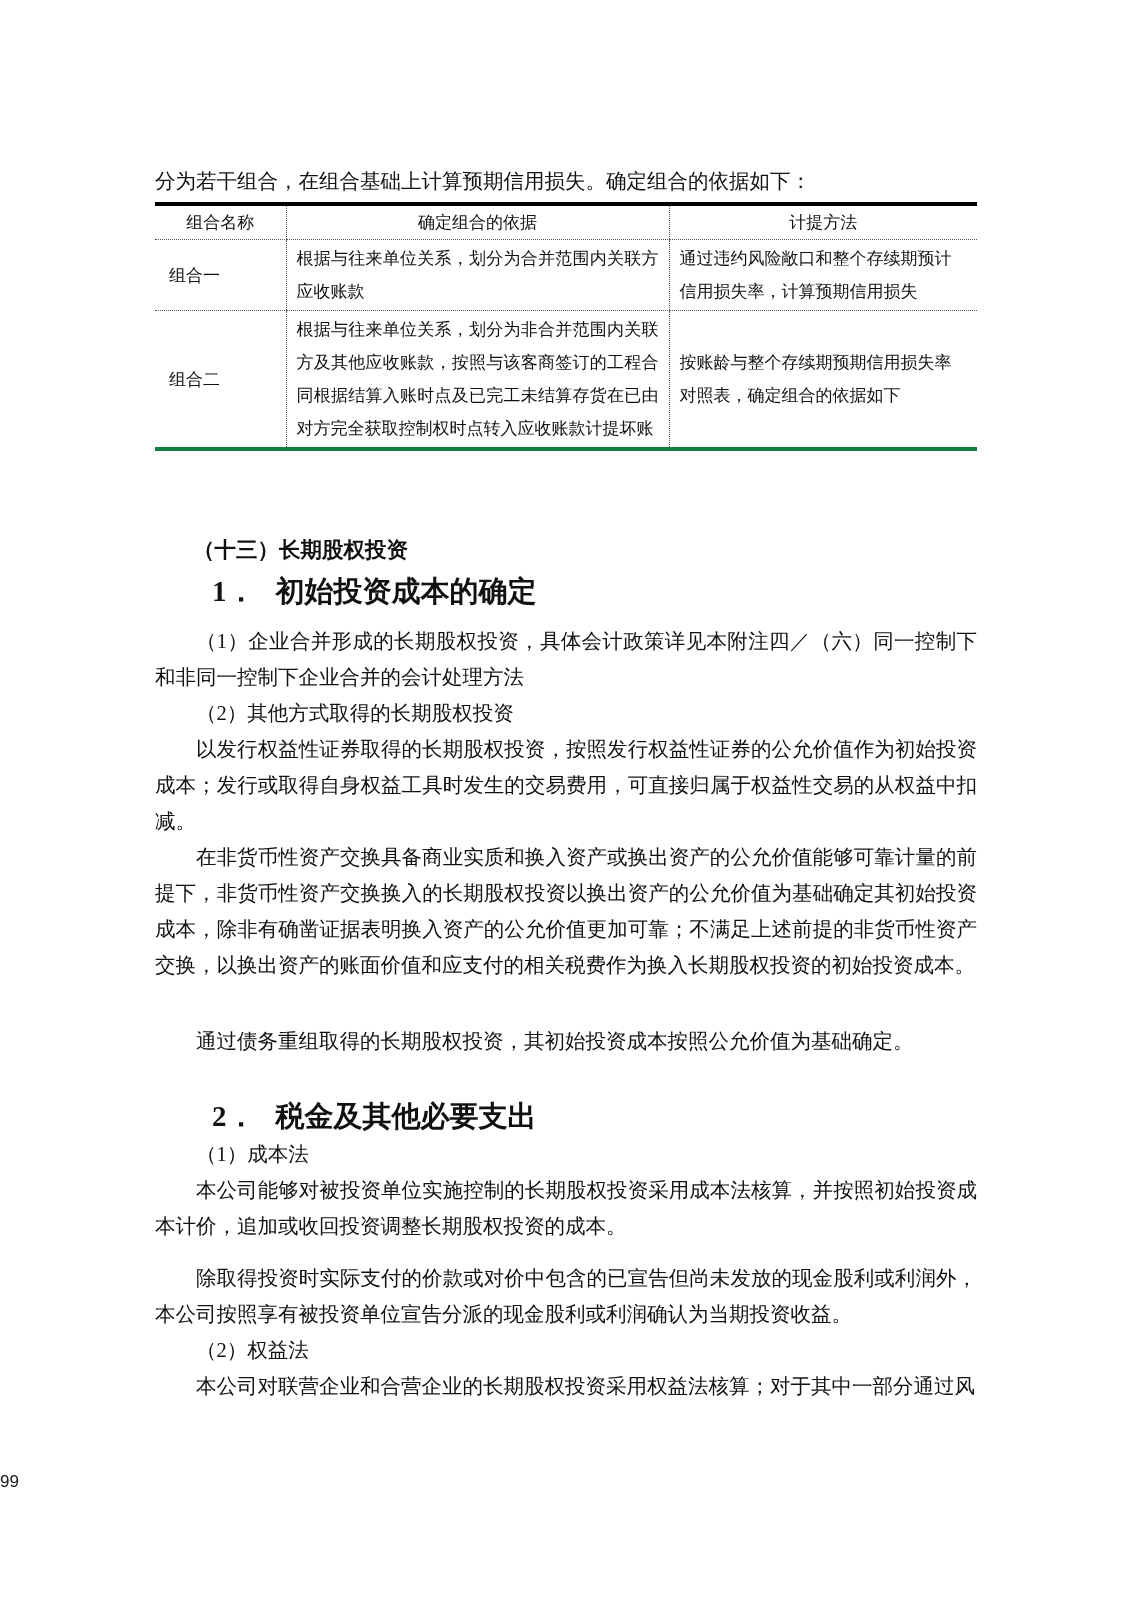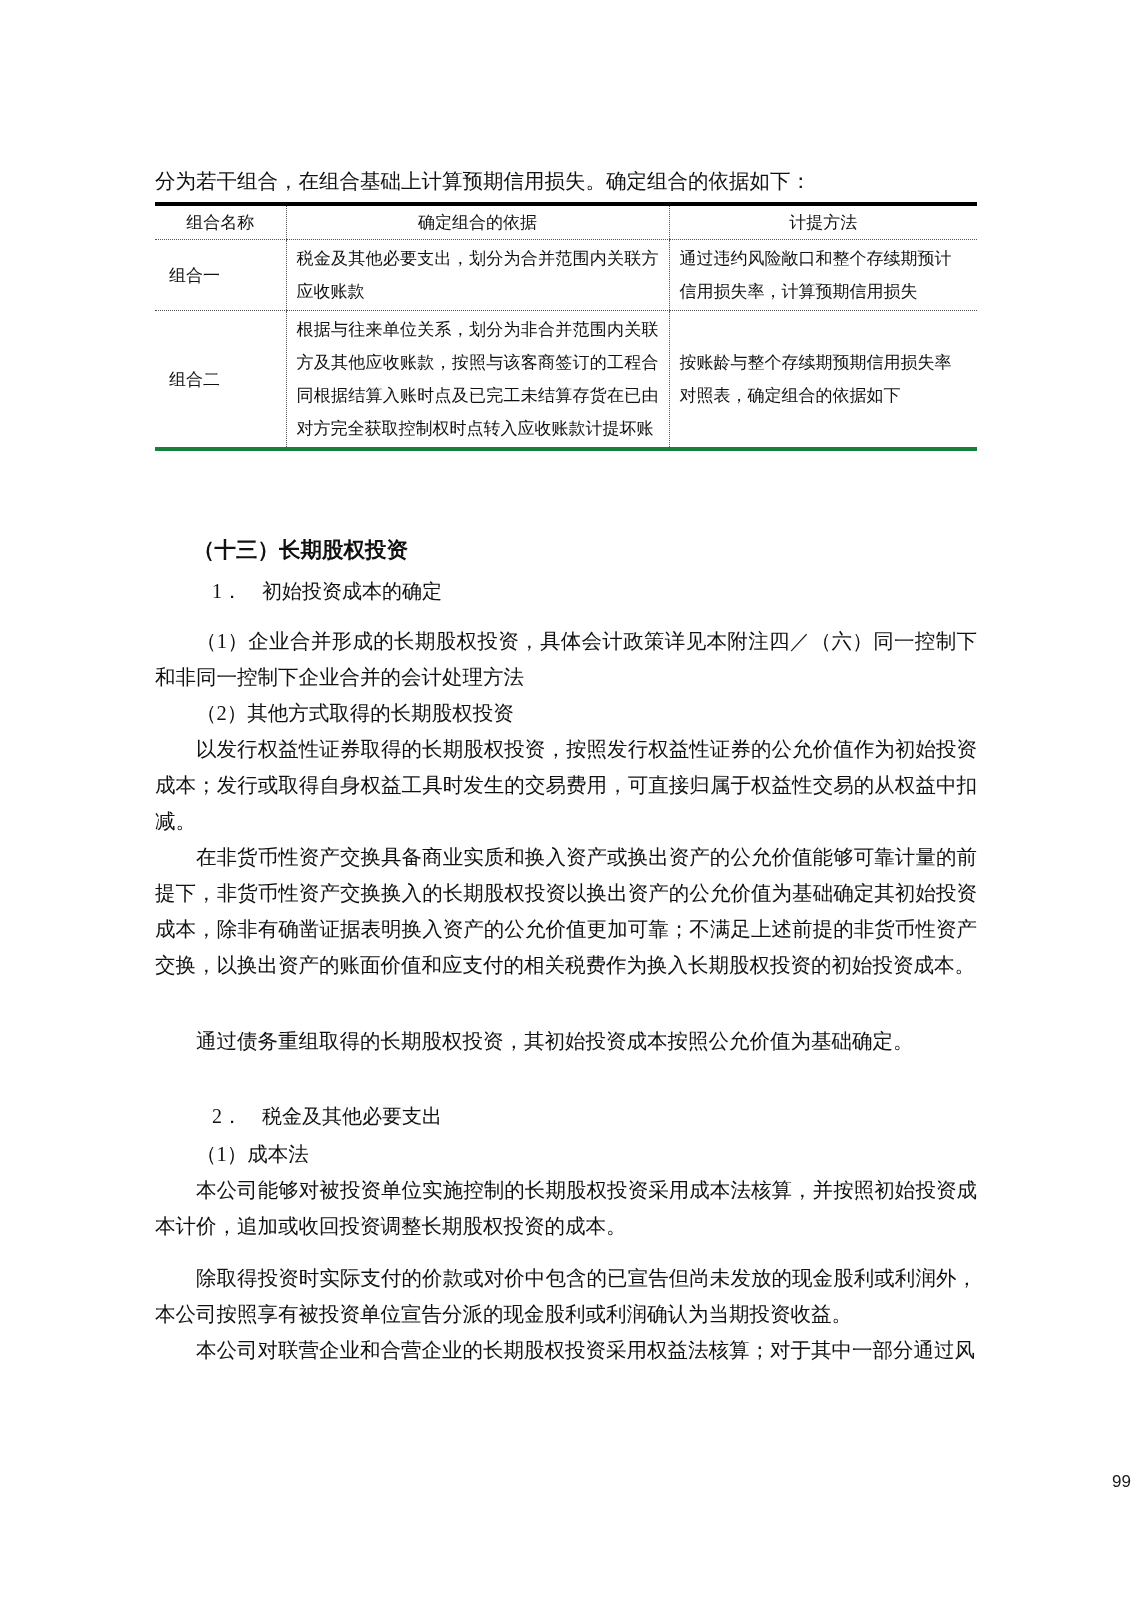--- a/index.html
+++ b/index.html
@@ -58,35 +58,35 @@
   .h-section {
     margin-top:78px;
     padding-left:38px;
     font-size:21.5px;
     font-weight:bold;
     line-height:42px;
   }
   .h-section .h-title { }
   .h-sub {
     padding-left:57px;
-    font-size:20px;
-    font-weight:normal;
+    font-size:29px;
+    font-weight:bold;
     line-height:40px;
   }
   .h-sub .h-title { margin-left:20px; }
   .h-sub2 { margin-top:37px; }
   .p-first { margin-top:12px; }
   .gap-before { margin-top:40px; }
   .gap-small { margin-top:16px; }
 
   
   .page-number {
     position:absolute;
     left:0; right:0; top:1472px;
-    text-align:right;
+    text-align:left;
     font-family:"Liberation Sans","DejaVu Sans",sans-serif;
     font-size:17px;
     color:#1a1a1a;
   }
 </style>
 </head>
 <body>
 
 <div class="page">
   <div class="content">
@@ -102,21 +102,21 @@
       <thead>
         <tr>
           <th>组合名称</th>
           <th class="v-sep">确定组合的依据</th>
           <th class="v-sep">计提方法</th>
         </tr>
       </thead>
       <tbody>
         <tr class="r1">
           <td class="c-name">组合一</td>
-          <td class="c-basis v-sep">税金及其他必要支出，划分为合并范围内关联方应收账款</td>
+          <td class="c-basis v-sep">根据与往来单位关系，划分为合并范围内关联方应收账款</td>
           <td class="c-method v-sep">通过违约风险敞口和整个存续期预计信用损失率，计算预期信用损失</td>
         </tr>
         <tr class="r2">
           <td class="c-name">组合二</td>
           <td class="c-basis v-sep">根据与往来单位关系，划分为非合并范围内关联方及其他应收账款，按照与该客商签订的工程合同根据结算入账时点及已完工未结算存货在已由对方完全获取控制权时点转入应收账款计提坏账</td>
           <td class="c-method v-sep">按账龄与整个存续期预期信用损失率对照表，确定组合的依据如下</td>
         </tr>
       </tbody>
     </table>
 
@@ -134,18 +134,19 @@
     <p class="body-par">在非货币性资产交换具备商业实质和换入资产或换出资产的公允价值能够可靠计量的前提下，非货币性资产交换换入的长期股权投资以换出资产的公允价值为基础确定其初始投资成本，除非有确凿证据表明换入资产的公允价值更加可靠；不满足上述前提的非货币性资产交换，以换出资产的账面价值和应支付的相关税费作为换入长期股权投资的初始投资成本。</p>
     <p class="body-par gap-before">通过债务重组取得的长期股权投资，其初始投资成本按照公允价值为基础确定。</p>
 
     <div class="h-sub h-sub2">
       <span class="h-label">2．</span><span class="h-title">税金及其他必要支出</span>
     </div>
 
     <p class="body-par">（1）成本法</p>
     <p class="body-par">本公司能够对被投资单位实施控制的长期股权投资采用成本法核算，并按照初始投资成本计价，追加或收回投资调整长期股权投资的成本。</p>
     <p class="body-par gap-small">除取得投资时实际支付的价款或对价中包含的已宣告但尚未发放的现金股利或利润外，本公司按照享有被投资单位宣告分派的现金股利或利润确认为当期投资收益。</p>
+    <p class="body-par">（2）权益法</p>
     <p class="body-par">本公司对联营企业和合营企业的长期股权投资采用权益法核算；对于其中一部分通过风</p>
 
   </div>
 
   <div class="page-number">99</div>
 </div>
 
 </body></html>

